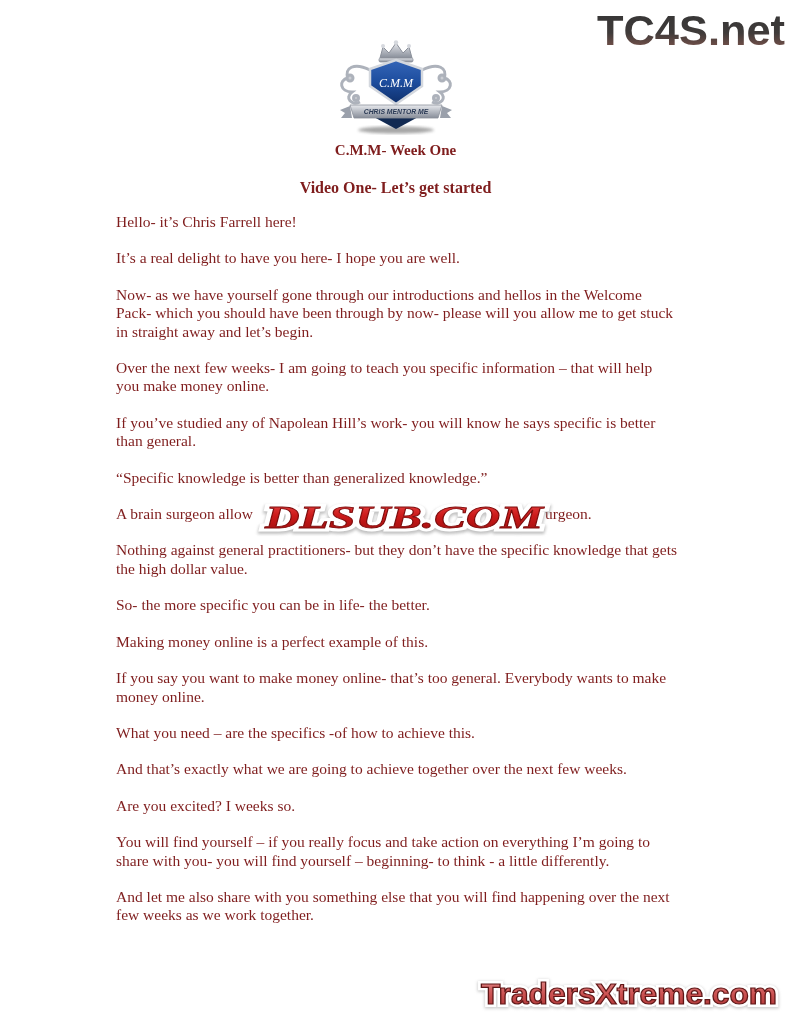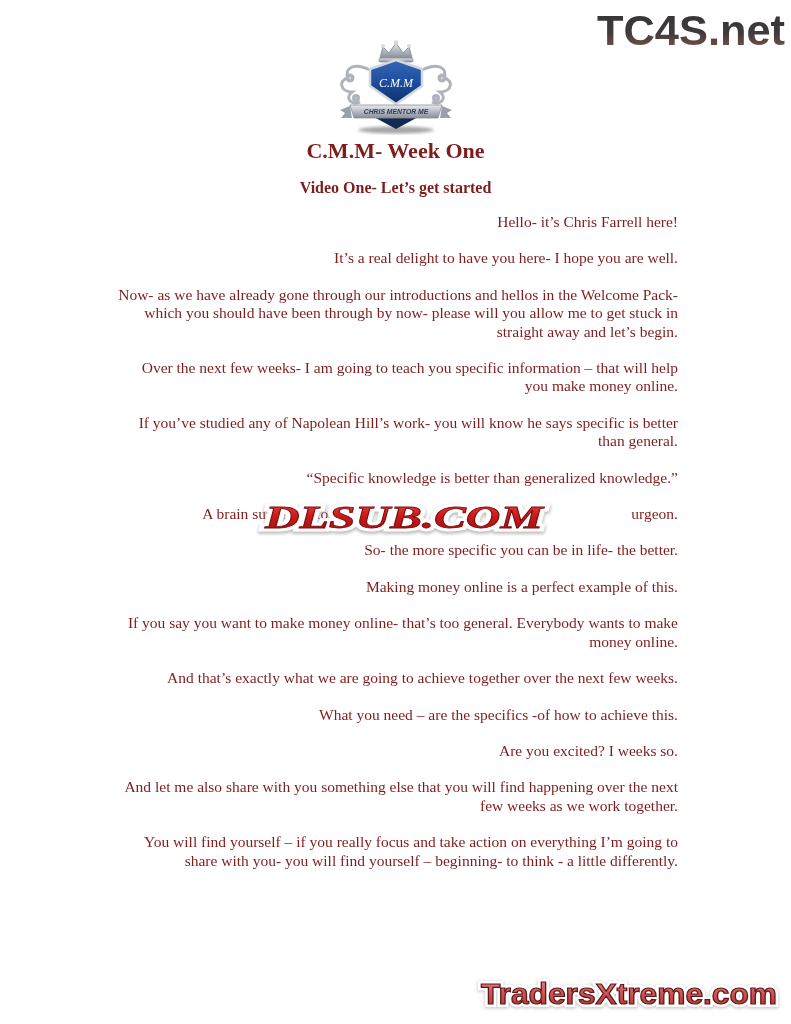--- a/index.html
+++ b/index.html
@@ -8,27 +8,27 @@
         font-family:"Liberation Serif","DejaVu Serif",serif;color:#7f1d1d;}
 
   
   .tc4s{position:absolute;top:5px;right:2px;}
 
   
   .crest{position:absolute;top:40px;left:50%;transform:translateX(-50%);font-style:italic;}
 
   
   .title{position:absolute;top:141px;left:0;width:100%;text-align:center;
-         font-weight:bold;font-size:22px;line-height:19px;}
+         font-weight:bold;font-size:15px;line-height:19px;}
   .subtitle{position:absolute;top:178px;left:0;width:100%;text-align:center;
          font-weight:bold;font-size:16px;line-height:19px;}
 
   
   .doc{position:absolute;top:213px;left:116px;width:562px;
-       font-size:15.5px;line-height:18.4px;text-align:right;}
+       font-size:15.5px;line-height:18.4px;text-align:left;}
   .doc p{margin:0 0 18px 0;padding:0;}
   .para-brain{position:relative;}
   .wm-gap{display:inline-block;width:292px;height:1px;}
   .dlsub{position:absolute;left:138px;top:-11px;font-style:italic;}
 
   
   .traders{position:absolute;right:4px;bottom:4px;}
 </style>
 </head>
 <body>
@@ -99,21 +99,21 @@
       </g>
     </svg>
   </div>
 
   <div class="title">C.M.M- Week One</div>
   <div class="subtitle">Video One- Let’s get started</div>
 
   <div class="doc">
     <p>Hello- it’s Chris Farrell here!</p>
     <p>It’s a real delight to have you here- I hope you are well.</p>
-    <p>Now- as we have already gone through our introductions and hellos in the Welcome Pack- which you should have been through by now- please will you allow me to get stuck in straight away and let’s begin.</p>
+    <p>Now- as we have yourself gone through our introductions and hellos in the Welcome Pack- which you should have been through by now- please will you allow me to get stuck in straight away and let’s begin.</p>
     <p>Over the next few weeks- I am going to teach you specific information – that will help you make money online.</p>
     <p>If you’ve studied any of Napolean Hill’s work- you will know he says specific is better than general.</p>
     <p>“Specific knowledge is better than generalized knowledge.”</p>
 
     <p class="para-brain">
       <span>A brain surgeon allow</span><span class="wm-gap"></span><span>urgeon.</span>
       
       <span class="dlsub">
         <svg width="300" height="46" viewBox="0 0 300 46">
           <defs>
@@ -126,28 +126,29 @@
                 <feGaussianBlur stdDeviation="1.8"></feGaussianBlur>
               </filter>
           </defs>
           <text x="150" y="36" text-anchor="middle" font-family="Liberation Serif, DejaVu Serif, serif" font-weight="bold" font-size="31" textLength="278" lengthAdjust="spacingAndGlyphs" fill="#8f8f8f" stroke="#8f8f8f" stroke-width="8" opacity="0.55" filter="url(#dlsh)">DLSUB.COM</text>
           <text x="150" y="34" text-anchor="middle" font-family="Liberation Serif, DejaVu Serif, serif" font-weight="bold" font-size="31" textLength="278" lengthAdjust="spacingAndGlyphs" fill="#ffffff" stroke="#ffffff" stroke-width="7">DLSUB.COM</text>
           <text x="150" y="34" text-anchor="middle" font-family="Liberation Serif, DejaVu Serif, serif" font-weight="bold" font-size="31" textLength="278" lengthAdjust="spacingAndGlyphs" fill="url(#dlg)" stroke="#7c0c0c" stroke-width="0.8">DLSUB.COM</text>
         </svg>
       </span>
     </p>
 
+    <p>Nothing against general practitioners- but they don’t have the specific knowledge that gets the high dollar value.</p>
     <p>So- the more specific you can be in life- the better.</p>
     <p>Making money online is a perfect example of this.</p>
     <p>If you say you want to make money online- that’s too general. Everybody wants to make money online.</p>
+    <p>What you need – are the specifics -of how to achieve this.</p>
     <p>And that’s exactly what we are going to achieve together over the next few weeks.</p>
-    <p>What you need – are the specifics -of how to achieve this.</p>
     <p>Are you excited? I weeks so.</p>
+    <p>You will find yourself – if you really focus and take action on everything I’m going to share with you- you will find yourself – beginning- to think - a little differently.</p>
     <p>And let me also share with you something else that you will find happening over the next few weeks as we work together.</p>
-    <p>You will find yourself – if you really focus and take action on everything I’m going to share with you- you will find yourself – beginning- to think - a little differently.</p>
   </div>
 
   <div class="traders">
     <svg width="316" height="44" viewBox="0 0 316 44">
       <defs>
         <linearGradient id="trg" x1="0" y1="0" x2="0" y2="1">
           <stop offset="0" stop-color="#e08a8a"></stop>
           <stop offset="0.5" stop-color="#cc5252"></stop>
           <stop offset="1" stop-color="#a83232"></stop>
         </linearGradient>

